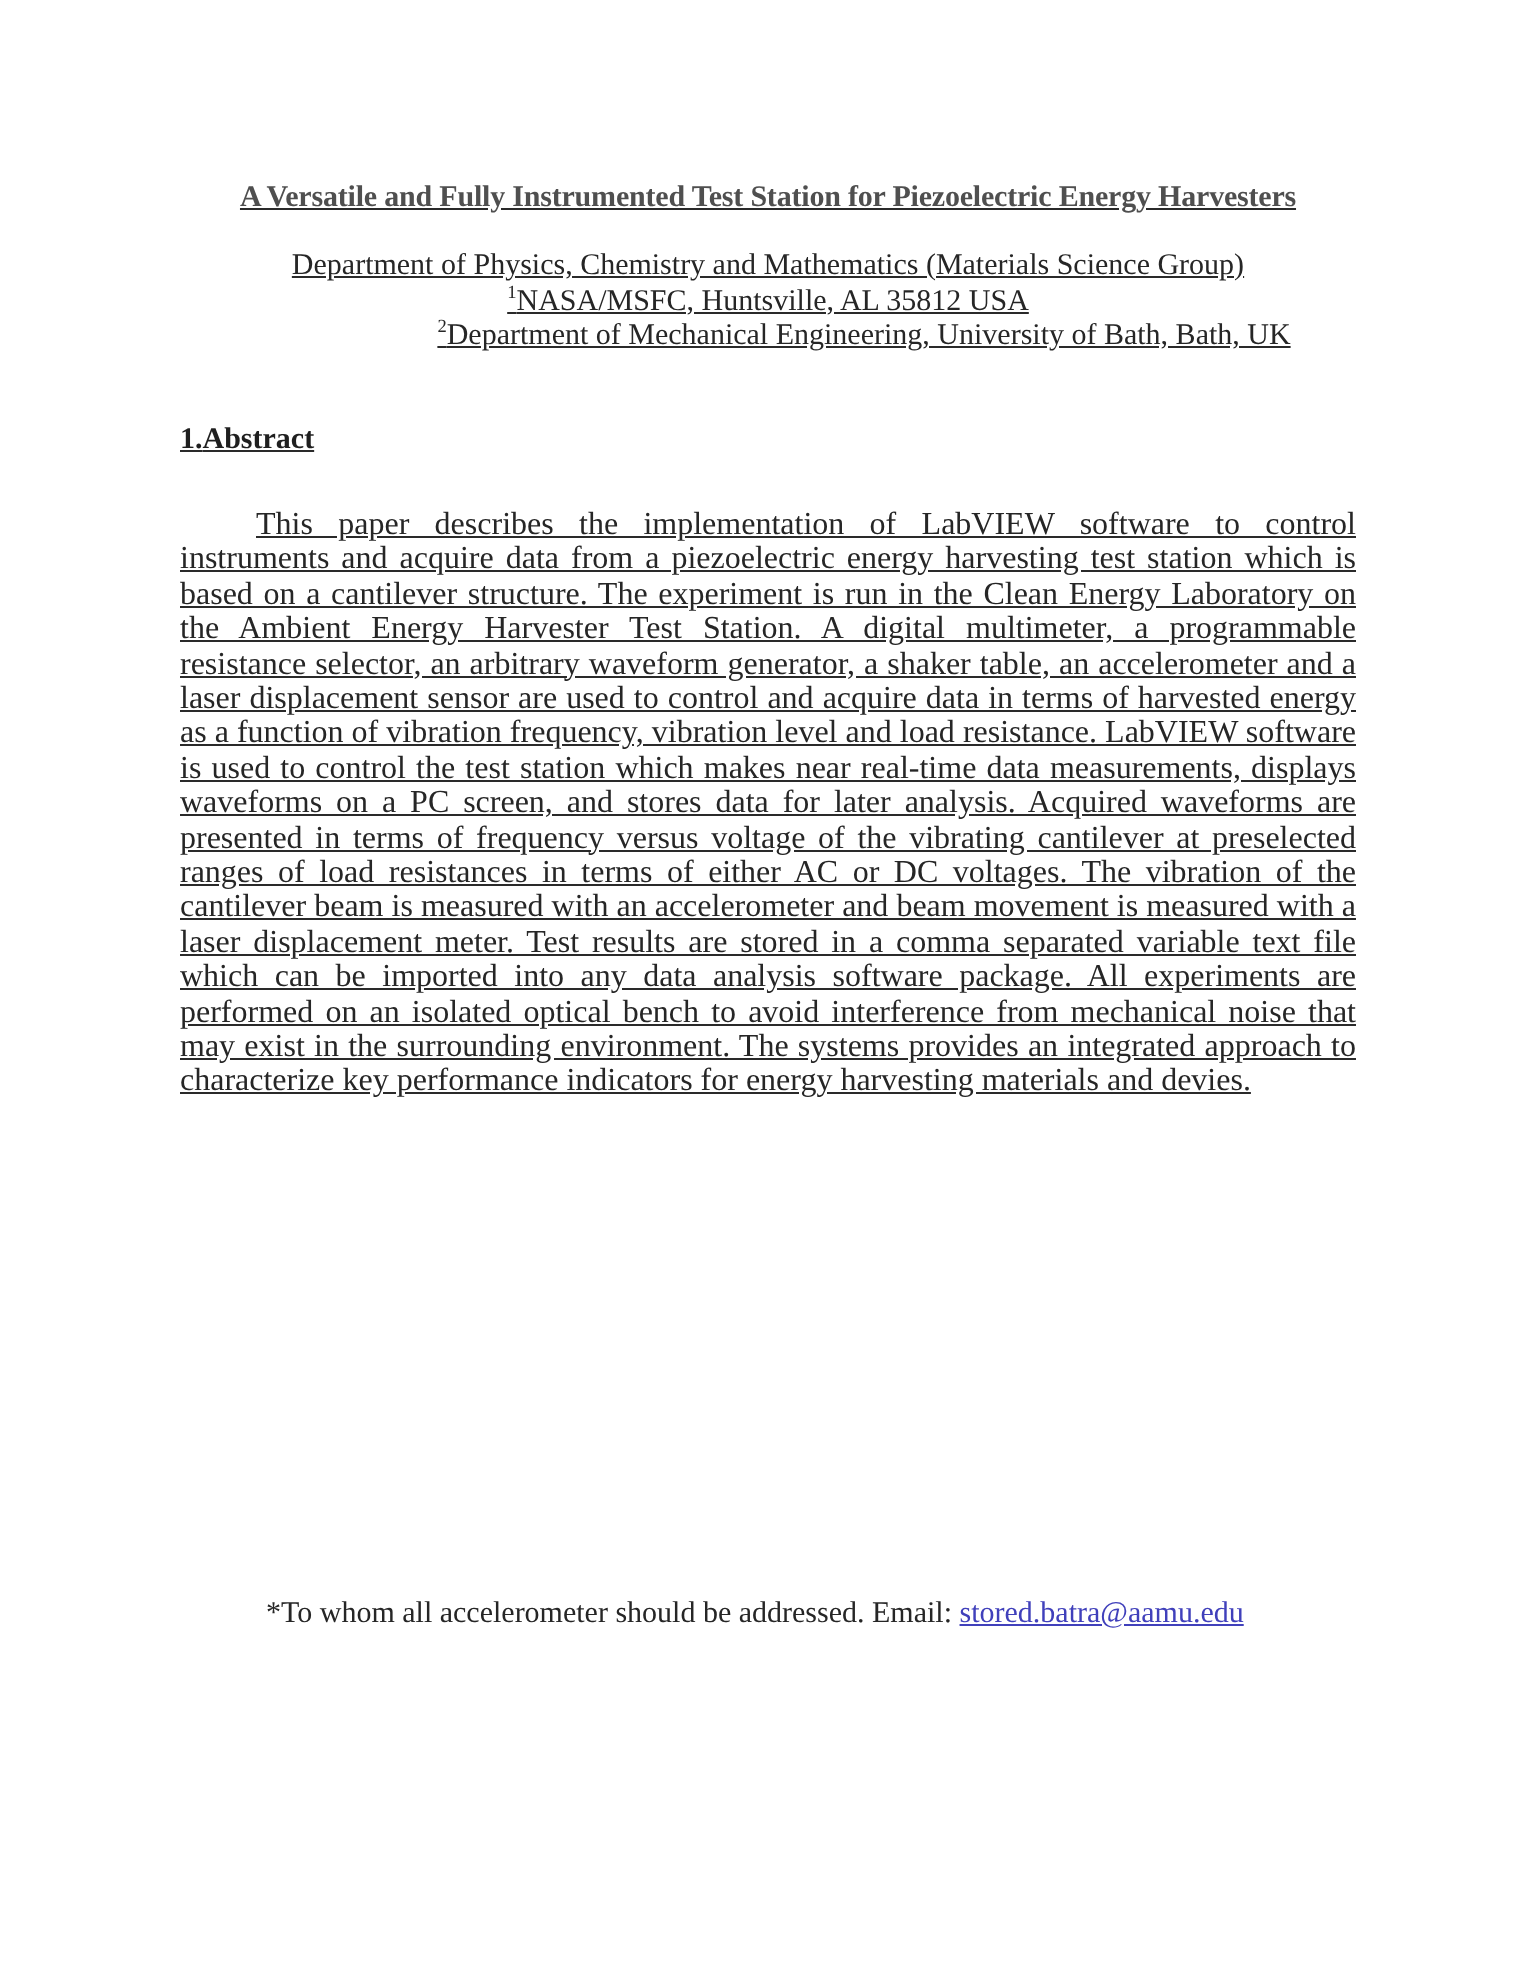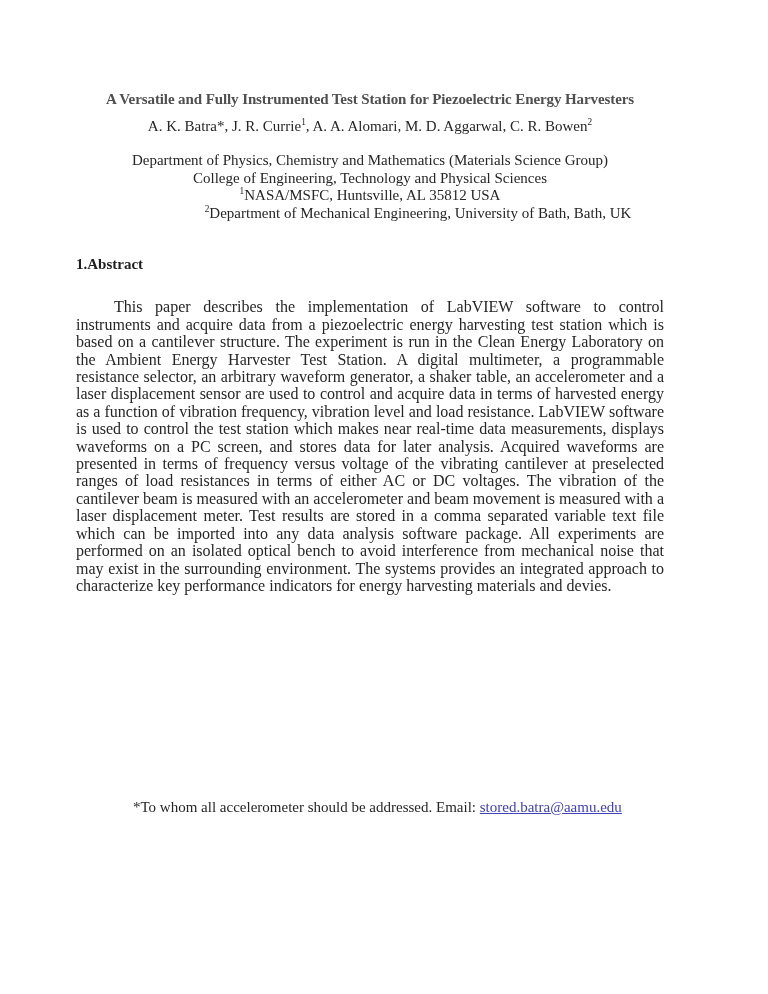--- a/index.html
+++ b/index.html
@@ -12,23 +12,24 @@
     width: 768px;
     height: 994px;
     background: #ffffff;
     font-family: "Liberation Serif", "DejaVu Serif", serif;
     color: #2a2a2a;
     filter: blur(0.3px);
     overflow: hidden;
   }
   .content {
     position: absolute;
-    left: 76px;
+    left: 90px;
     top: 0;
     width: 588px;
+    text-decoration: underline;
   }
   .title {
     margin-top: 90px;
     text-align: center;
     font-weight: bold;
     font-size: 15px;
     line-height: 18px;
     color: #4f4f4f;
     letter-spacing: -0.1px;
   }
@@ -94,25 +95,23 @@
   }
 </style>
 </head>
 <body>
 
 <div class="page">
   <div class="content">
 
     <div class="title">A Versatile and Fully Instrumented Test Station for Piezoelectric Energy Harvesters</div>
 
-    <div class="authors"><span>A. K. Batra*, J. R. Currie</span><sup>1</sup><span>, A. A. Alomari, M. D. Aggarwal, C. R. Bowen</span><sup>2</sup></div>
 
     <div class="affiliations">
       <span class="aff-line">Department of Physics, Chemistry and Mathematics (Materials Science Group)</span>
-      <span class="aff-line">College of Engineering, Technology and Physical Sciences</span>
       <span class="aff-line"><sup>1</sup><span>NASA/MSFC, Huntsville, AL 35812 USA</span></span>
       <span class="aff-line aff-shift"><sup>2</sup><span>Department of Mechanical Engineering, University of Bath, Bath, UK</span></span>
     </div>
 
     <div class="heading">
       <span class="heading-number">1.</span><span class="heading-label">Abstract</span>
     </div>
 
     <div class="abstract">This paper describes the implementation of LabVIEW software to control instruments and acquire data from a piezoelectric energy harvesting test station which is based on a cantilever structure. The experiment is run in the Clean Energy Laboratory on the Ambient Energy Harvester Test Station. A digital multimeter, a programmable resistance selector, an arbitrary waveform generator, a shaker table, an accelerometer and a laser displacement sensor are used to control and acquire data in terms of harvested energy as a function of vibration frequency, vibration level and load resistance. LabVIEW software is used to control the test station which makes near real-time data measurements, displays waveforms on a PC screen, and stores data for later analysis. Acquired waveforms are presented in terms of frequency versus voltage of the vibrating cantilever at preselected ranges of load resistances in terms of either AC or DC voltages. The vibration of the cantilever beam is measured with an accelerometer and beam movement is measured with a laser displacement meter. Test results are stored in a comma separated variable text file which can be imported into any data analysis software package. All experiments are performed on an isolated optical bench to avoid interference from mechanical noise that may exist in the surrounding environment. The systems provides an integrated approach to characterize key performance indicators for energy harvesting materials and devies.</div>
 

